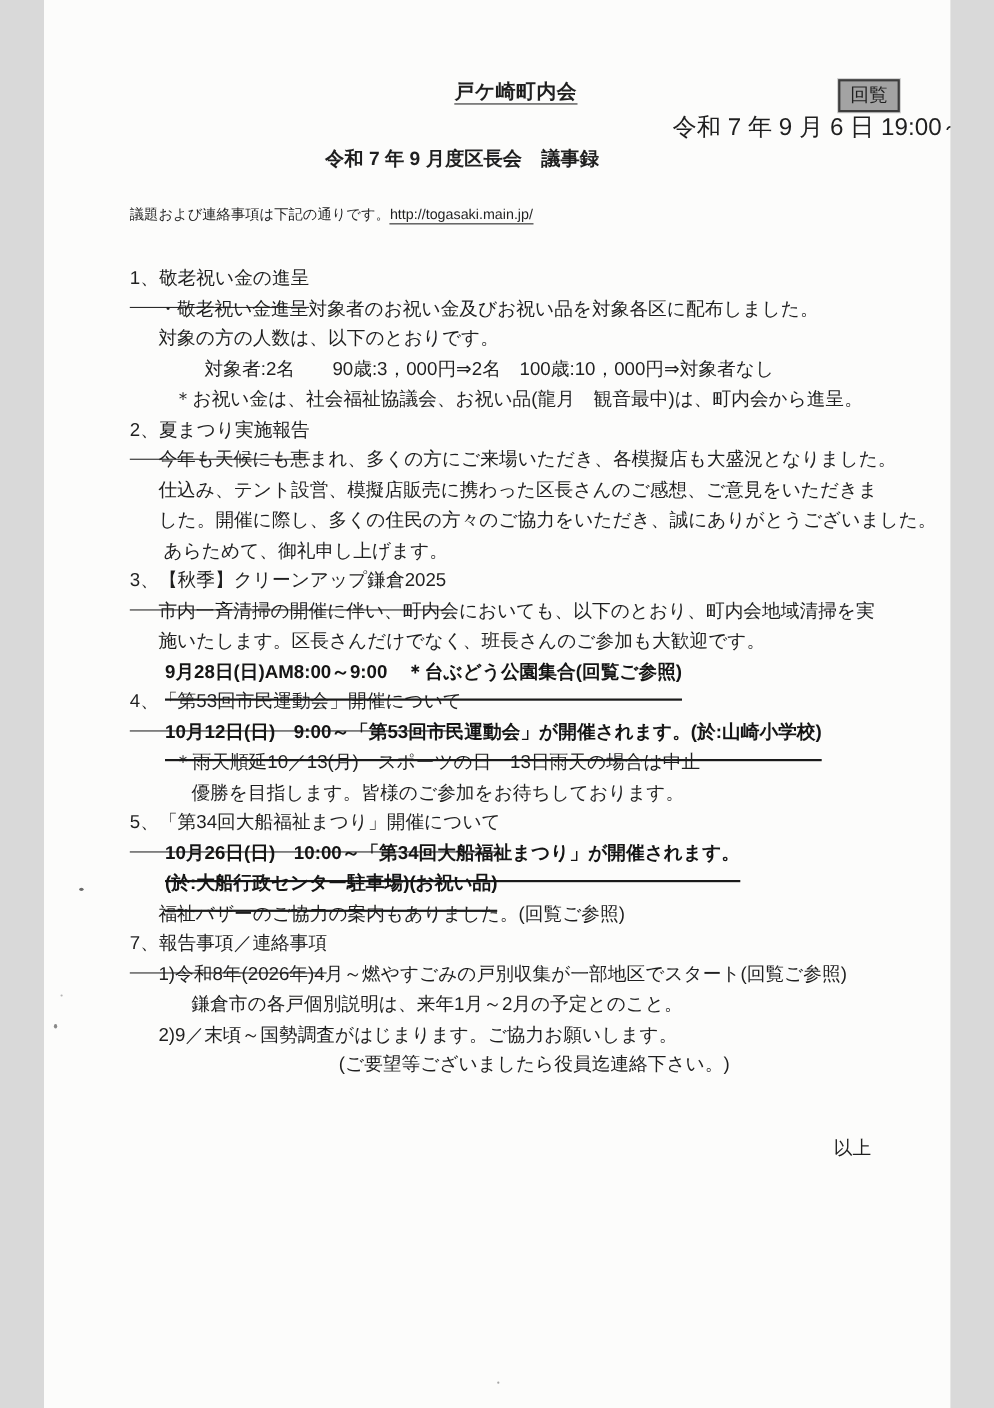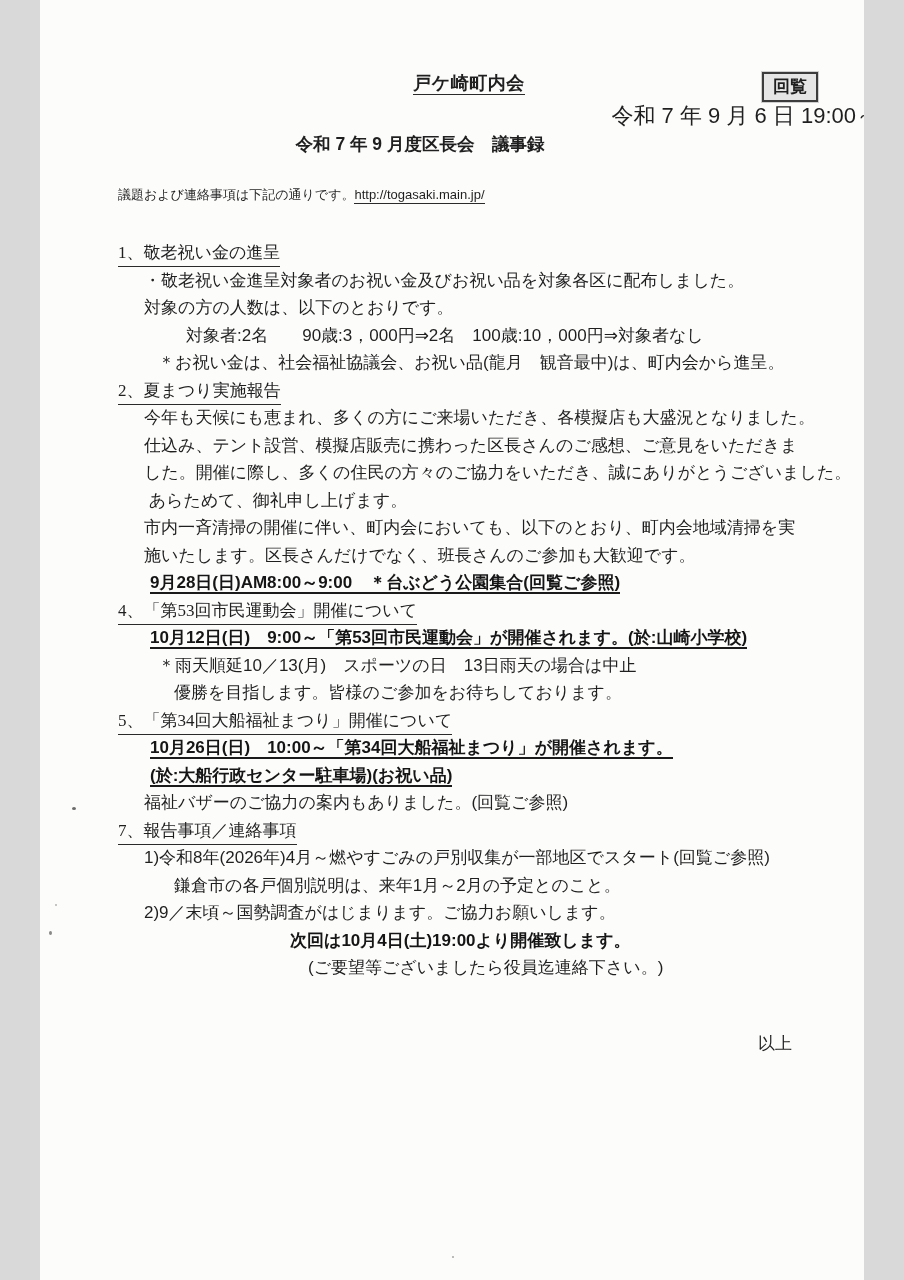--- a/index.html
+++ b/index.html
@@ -14,45 +14,45 @@
   }
   
   .org-title{
     position:absolute;top:71px;left:0;width:904px;
     text-align:center;transform:translateX(-23px);
     font-weight:700;font-size:18px;letter-spacing:.5px;
   }
   .org-title>.u{border-bottom:1.5px solid #2a2a2a;padding-bottom:1px;}
   .kairan{
     position:absolute;top:72px;left:722px;
-    border:2px solid #3c3c3c;background:#e5e5e5;
-    padding:1px 9px 2px;font-weight:700;font-size:17px;
+    border:2px solid #3c3c3c;background:#a3a3a3;
+    padding:1px 9px 2px;font-weight:400;font-size:17px;
     box-shadow:0 0 0 1px #cfcfcf;
   }
   .hdr-date{
     position:absolute;top:101px;left:0;width:838px;
     text-align:right;font-size:22px;white-space:pre;
   }
   .doc-title{
     position:absolute;top:132px;left:0;width:904px;
     text-align:center;transform:translateX(-72px);
     font-weight:700;font-size:17.5px;white-space:pre;
   }
   
   .intro{position:absolute;top:186px;left:78px;font-size:13px;white-space:pre;}
   .intro .url{border-bottom:1.5px solid #2a2a2a;padding-bottom:1px;}
   
   .doc-body{position:absolute;top:239px;left:78px;right:36px;}
   .line{
     line-height:27.5px;min-height:27.5px;
     font-size:17px;white-space:pre;overflow:visible;
   }
-  .heading>.u{border-bottom:1.5px solid #2a2a2a;padding-bottom:4px;font-family:Liberation Serif, serif;}
+  .heading>.u{border-bottom:1.5px solid #2a2a2a;padding-bottom:17px;}
   .b{font-weight:700;color:#151515;}
-  .b>.u{border-bottom:2px solid #1a1a1a;padding-bottom:0;}
+  .b>.u{border-bottom:2px solid #1a1a1a;padding-bottom:15px;}
   .ind-body{padding-left:26px}
   .ind-date{padding-left:32px}
   .ind-star{padding-left:40px}
   .ind-sub{padding-left:56px}
   .ind-deep{padding-left:68px}
   .closing-next{padding-left:172px;}
   .closing-note{padding-left:190px;}
   .closing-end{padding-left:640px;margin-top:48px;}
   
   .speck{position:absolute;background:#6b6b6b;border-radius:50%;}
@@ -90,20 +90,21 @@
           <div class="line ind-star">＊お祝い金は、社会福祉協議会、お祝い品(龍月　観音最中)は、町内会から進呈。</div>
         </section>
         <section>
           <div class="line heading"><span class="u">2、夏まつり実施報告</span></div>
           <div class="line ind-body">今年も天候にも恵まれ、多くの方にご来場いただき、各模擬店も大盛況となりました。</div>
           <div class="line ind-body">仕込み、テント設営、模擬店販売に携わった区長さんのご感想、ご意見をいただきま</div>
           <div class="line ind-body">した。開催に際し、多くの住民の方々のご協力をいただき、誠にありがとうございました。</div>
           <div class="line ind-body"> あらためて、御礼申し上げます。</div>
         </section>
         <section>
+          <div class="line heading"><span class="u">3、【秋季】クリーンアップ鎌倉2025</span></div>
           <div class="line ind-body">市内一斉清掃の開催に伴い、町内会においても、以下のとおり、町内会地域清掃を実</div>
           <div class="line ind-body">施いたします。区長さんだけでなく、班長さんのご参加も大歓迎です。</div>
           <div class="line ind-date b"><span class="u">9月28日(日)AM8:00～9:00　＊台ぶどう公園集合(回覧ご参照)</span></div>
         </section>
         <section>
           <div class="line heading"><span class="u">4、「第53回市民運動会」開催について</span></div>
           <div class="line ind-date b"><span class="u">10月12日(日)　9:00～「第53回市民運動会」が開催されます。(於:山崎小学校)</span></div>
           <div class="line ind-star">＊雨天順延10／13(月)　スポーツの日　13日雨天の場合は中止</div>
           <div class="line ind-sub">優勝を目指します。皆様のご参加をお待ちしております。</div>
         </section>
@@ -114,19 +115,18 @@
           <div class="line ind-body">福祉バザーのご協力の案内もありました。(回覧ご参照)</div>
         </section>
         <section>
           <div class="line heading"><span class="u">7、報告事項／連絡事項</span></div>
           <div class="line ind-body">1)令和8年(2026年)4月～燃やすごみの戸別収集が一部地区でスタート(回覧ご参照)</div>
           <div class="line ind-sub">鎌倉市の各戸個別説明は、来年1月～2月の予定とのこと。</div>
           <div class="line ind-body">2)9／末頃～国勢調査がはじまります。ご協力お願いします。</div>
         </section>
       </div>
     <div class="closing">
-      <div class="line b closing-next">次回は10月4日(土)19:00より開催致します。</div>
       <div class="line closing-note">(ご要望等ございましたら役員迄連絡下さい。)</div>
       <div class="line closing-end">以上</div>
     </div>
   </main>
 
 </div>
 
 </body></html>

